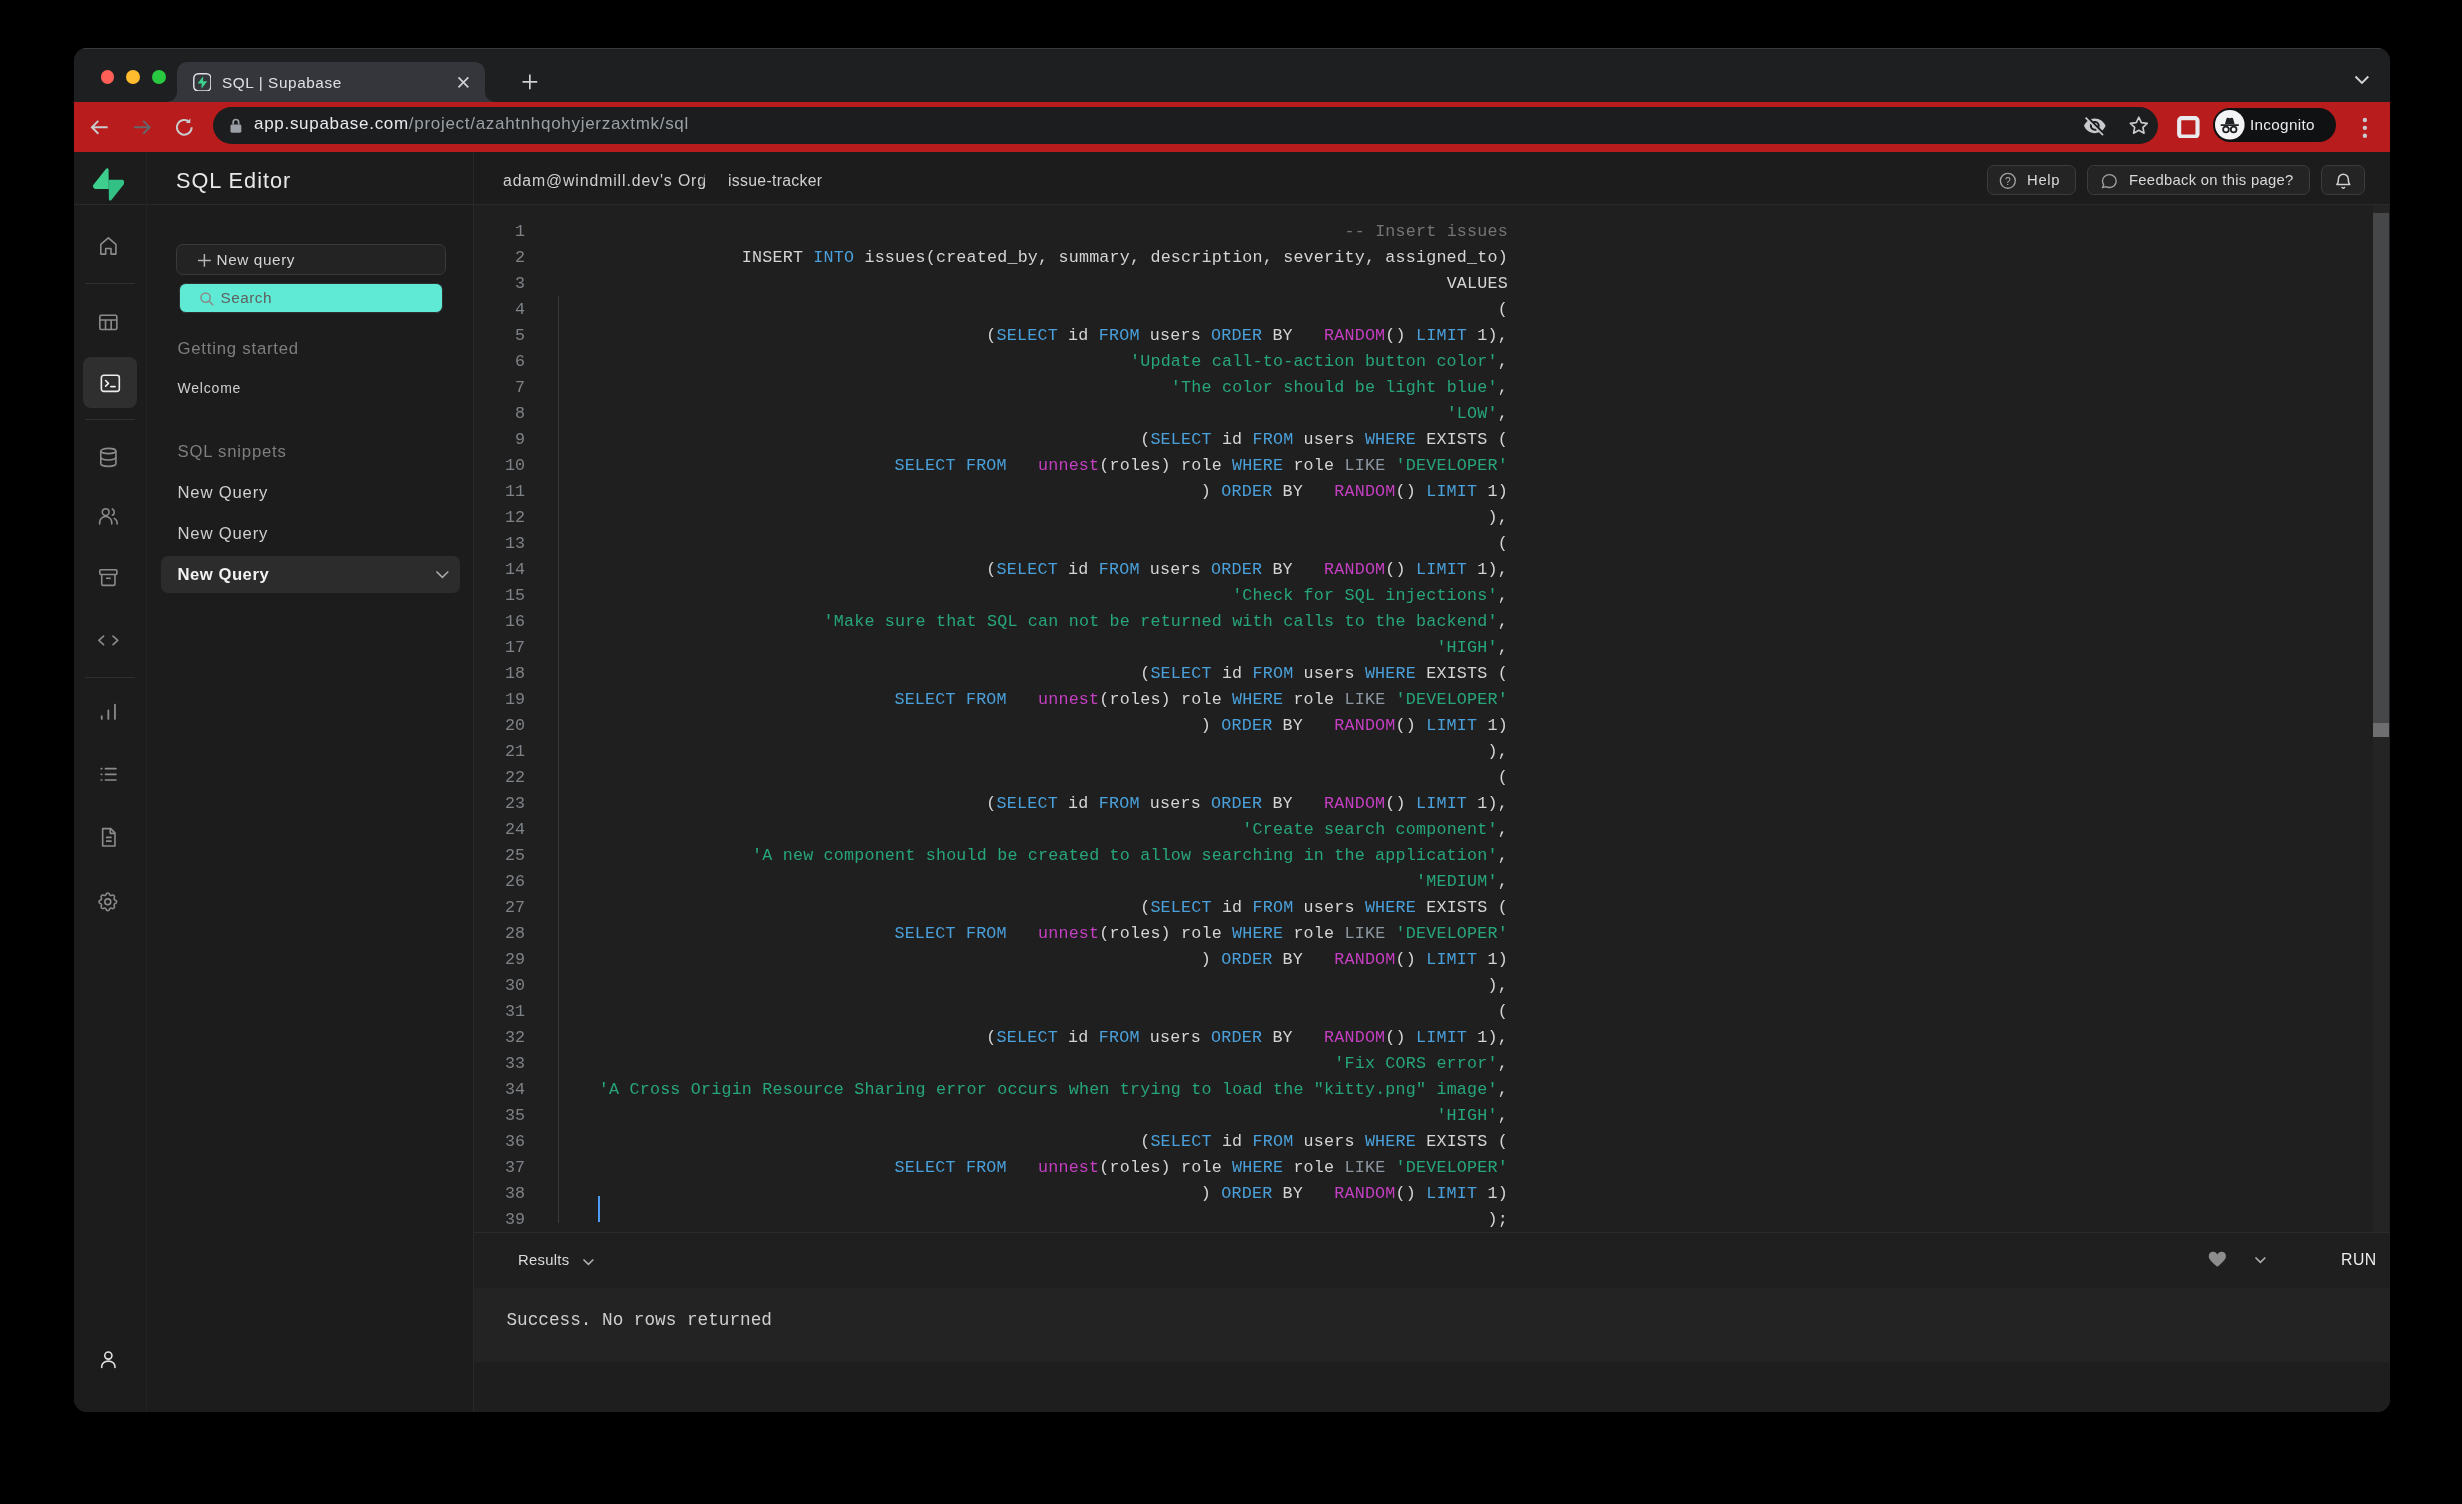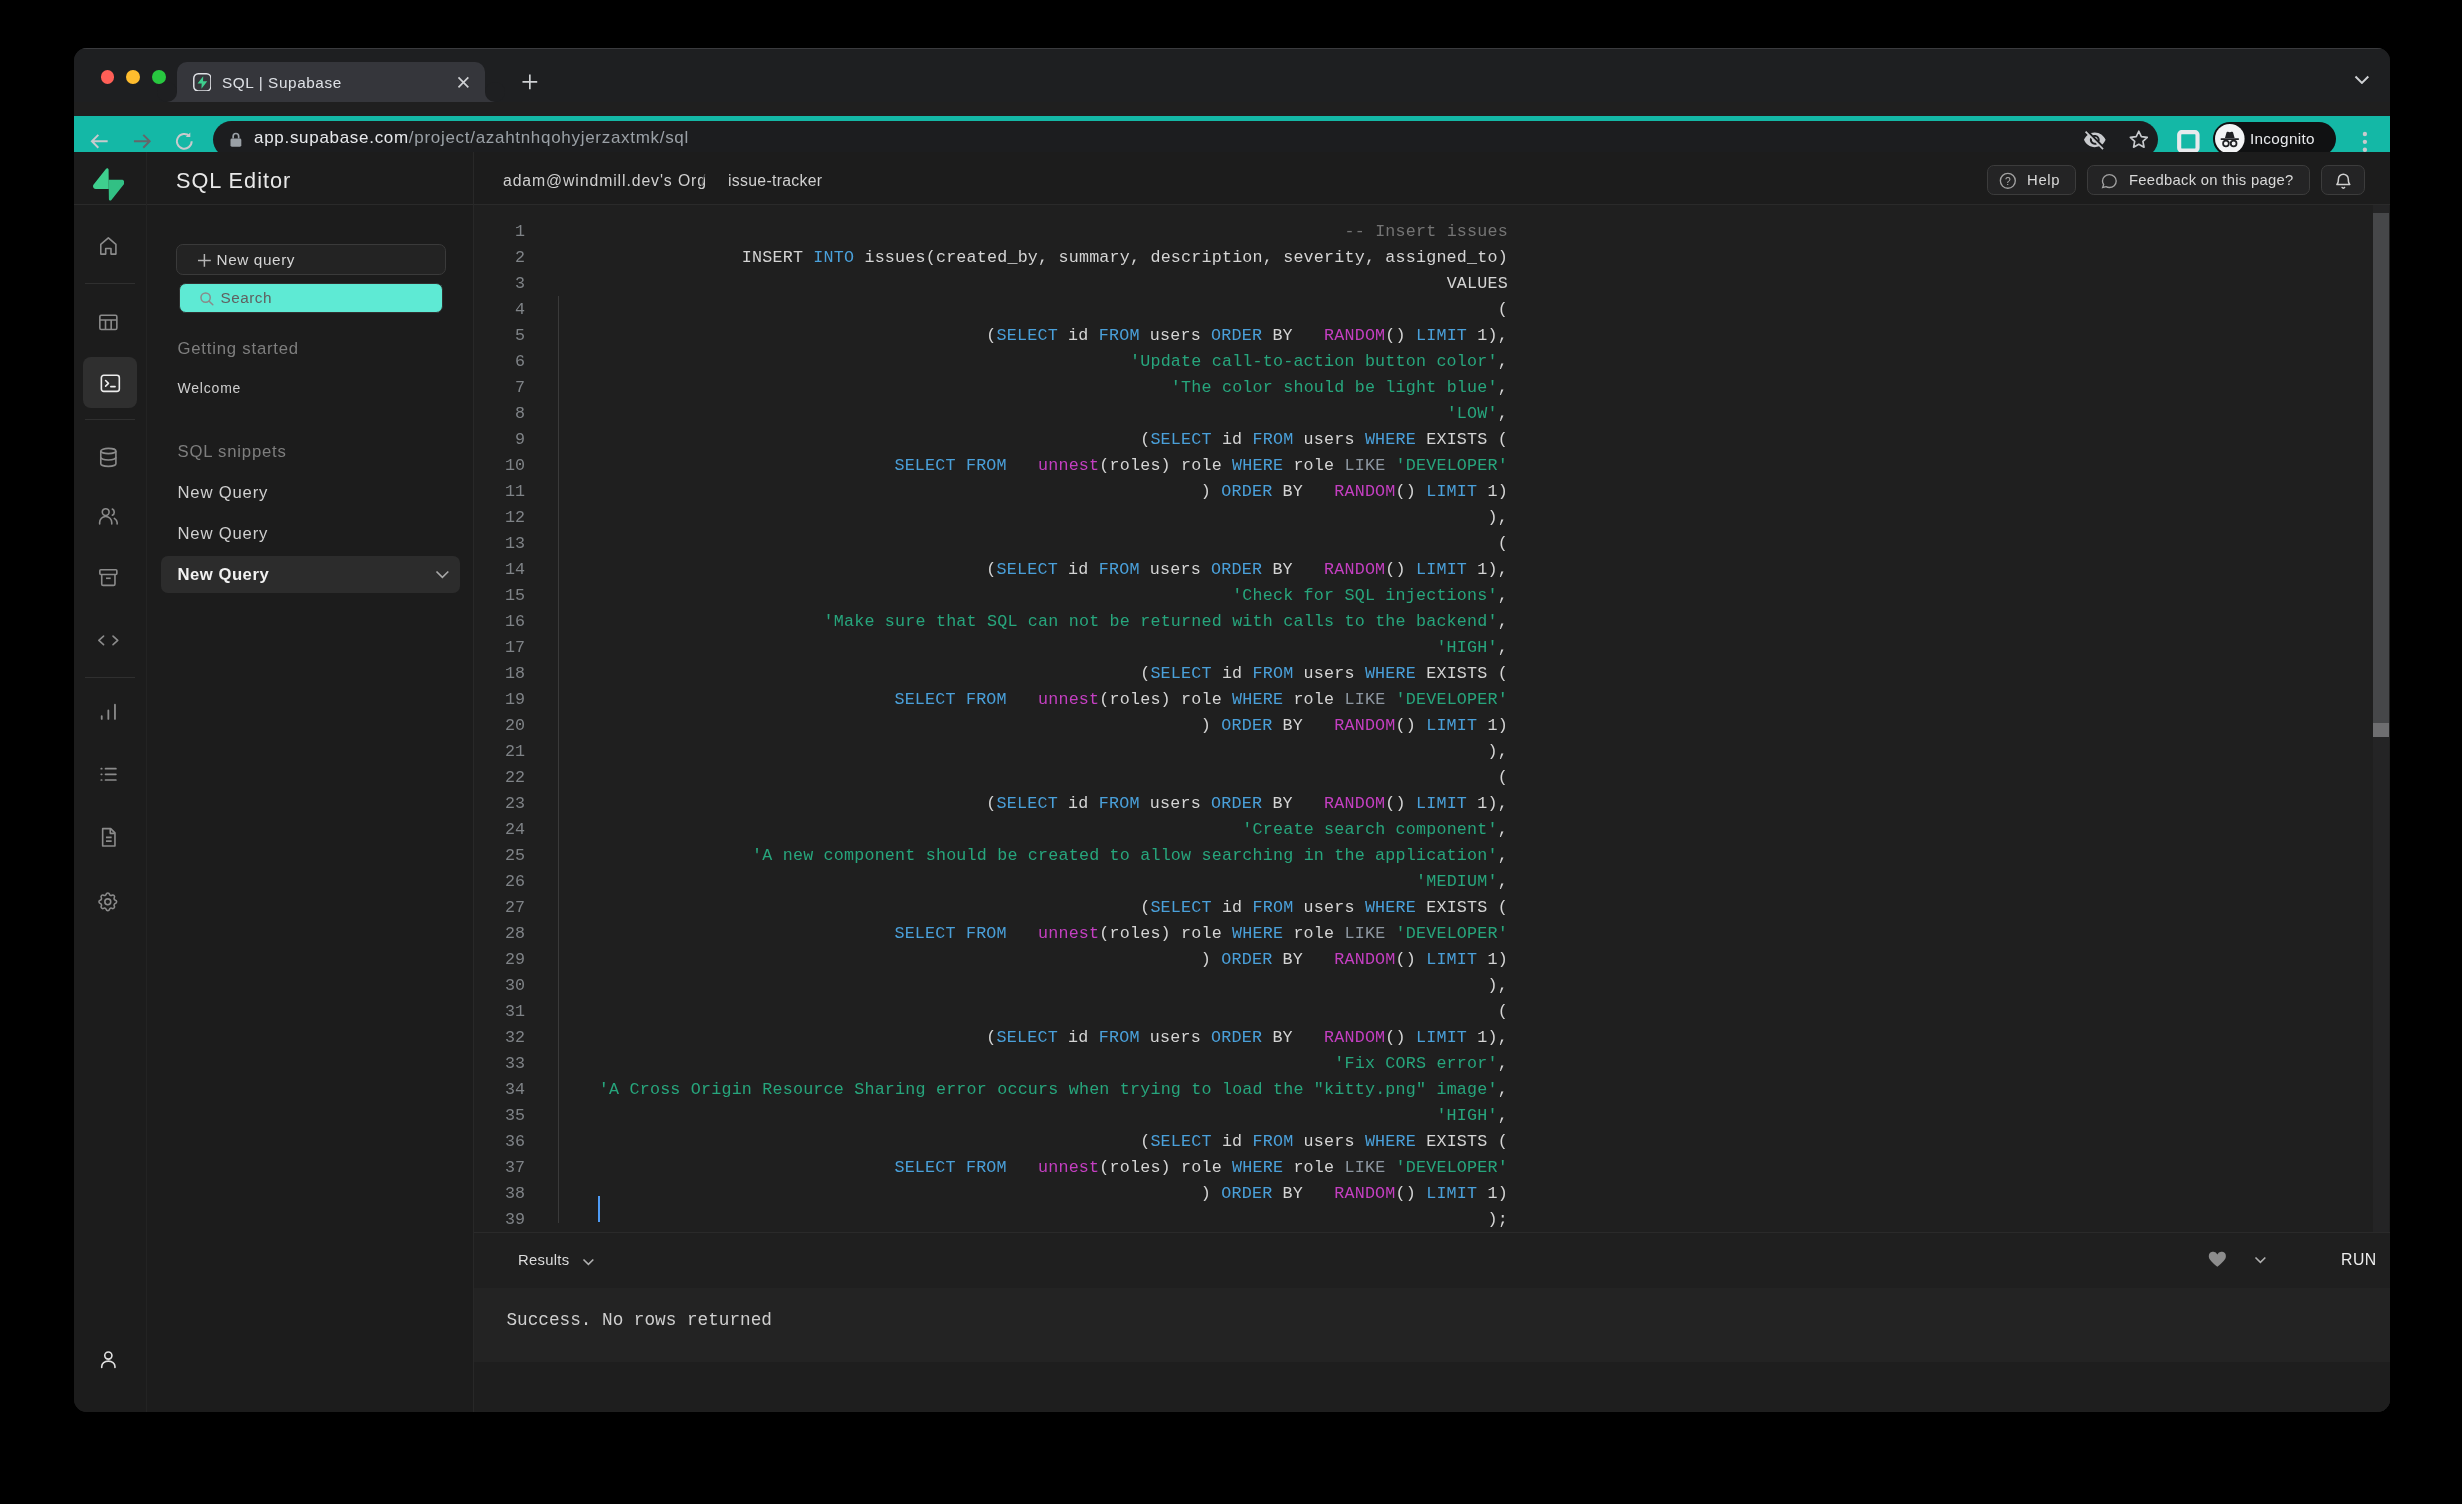--- a/index.html
+++ b/index.html
@@ -12,21 +12,21 @@
   }
   
   #tabstrip { position:absolute; left:0; top:0; width:100%; height:54px; background:#1e1f21; }
   .light { position:absolute; top:22px; width:13.8px; height:13.8px; border-radius:50%; }
   #tab {
     position:absolute; left:103px; top:13.8px; width:308px; height:40px;
     background:#35363b; border-radius:9.9px 9.9px 0 0;
   }
   .tabcurve { position:absolute; bottom:0; width:9.9px; height:9.9px; background:#35363b; }
   .tabcurve .in { position:absolute; width:19.7px; height:19.7px; border-radius:50%; background:#1e1f21; bottom:0; }
-  #toolbar { position:absolute; left:0; top:68px; width:100%; height:50px; background:#14b8a6; }
+  #toolbar { position:absolute; left:0; top:54px; width:100%; height:50px; background:#b91c1c; }
   #omnibox {
     position:absolute; left:139px; top:4.9px; width:1945px; height:37px;
     background:#1c1d1f; border-radius:18.7px;
   }
   #incog {
     position:absolute; left:2139px; top:5.9px; width:123px; height:34px;
     background:#101112; border-radius:17.7px; color:#e8eaed;text-align:right;
   }
   
   #app { position:absolute; left:0; top:104px; width:100%; height:1260px; background:#1c1c1c; }

